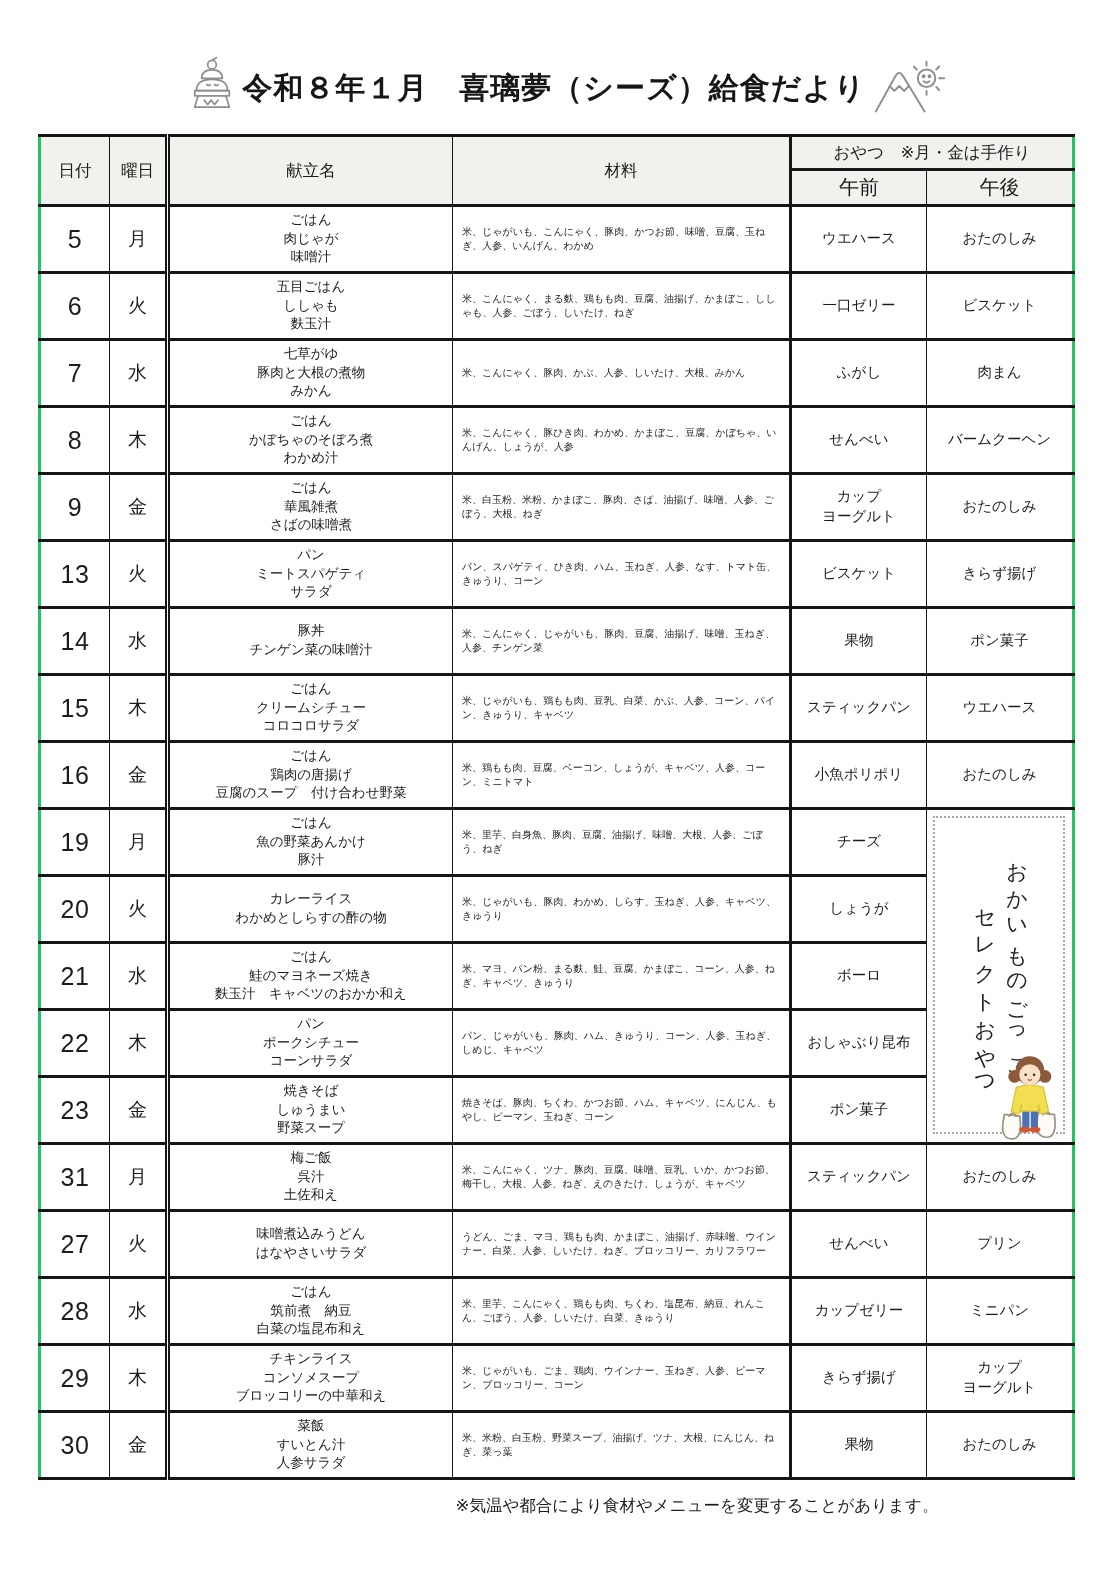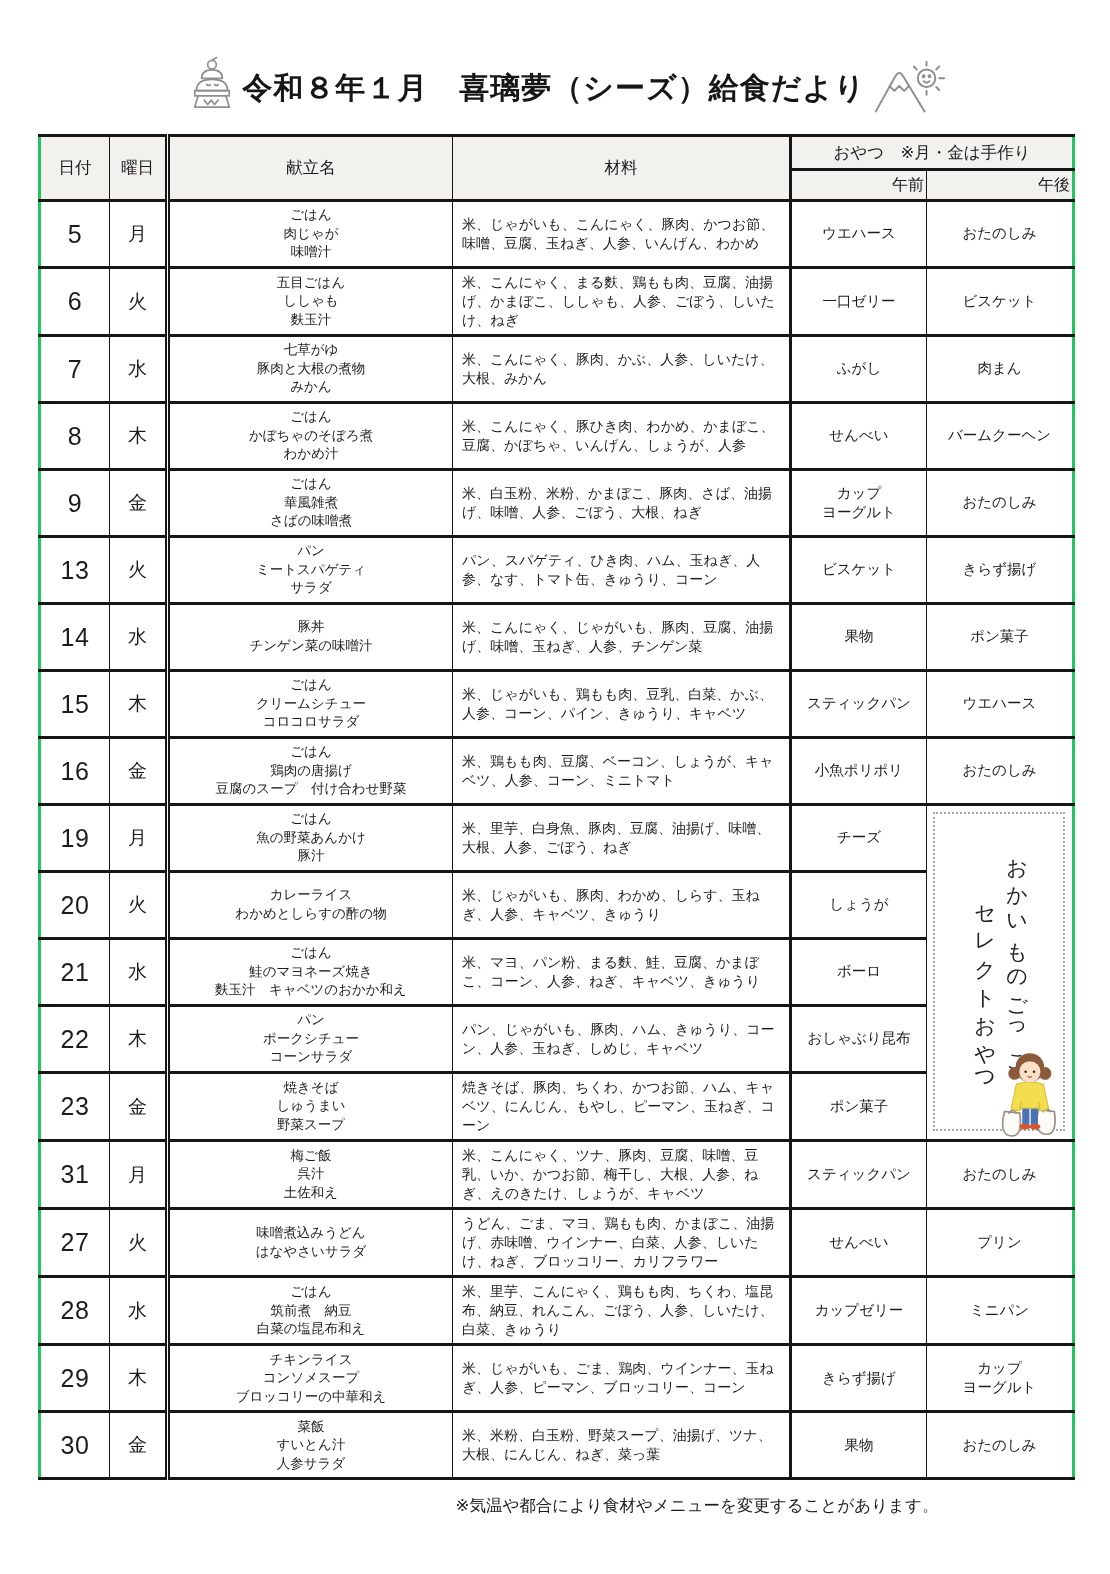--- a/index.html
+++ b/index.html
@@ -24,28 +24,28 @@
   th,td{
     border-top:3px solid #161616;border-bottom:3px solid #161616;
     border-left:1.5px solid #161616;border-right:1.5px solid #161616;
     vertical-align:middle;text-align:center;padding:2px 4px;
     overflow:hidden;
   }
   thead th{
     background:#f2f1ee;font-weight:normal;font-size:16.5px;padding:3px 2px;
   }
   thead tr.h1 th{height:25px;}
-  thead tr.h2 th{height:22px;font-size:16px;border-top:2px solid #161616;text-align:right;}
+  thead tr.h2 th{height:22px;font-size:20px;border-top:2px solid #161616;}
   .col-menu{border-left:5px double #161616;}
   .col-am{border-left:3px solid #161616;}
   tbody tr{height:67px;}
   td.c-date{font-size:25px;letter-spacing:0.5px;}
   td.c-day{font-size:19px;}
   td.c-menu{font-size:13.5px;line-height:1.38;white-space:pre-line;}
-  td.c-ing{font-size:14px;line-height:1.36;text-align:left;padding:4px 9px;}
+  td.c-ing{font-size:10px;line-height:1.36;text-align:left;padding:4px 9px;}
   td.c-am,td.c-pm{font-size:14.5px;white-space:pre-line;line-height:1.35;}
   td.c-select{position:relative;padding:0;}
   .select-box{
     position:absolute;top:6px;left:6px;right:7px;bottom:8px;
     border:2px dotted #a8a8a8;background:#ffffff;
   }
   .vcol{
     position:absolute;writing-mode:vertical-rl;
     font-size:21px;letter-spacing:4px;color:#232323;white-space:nowrap;
   }

